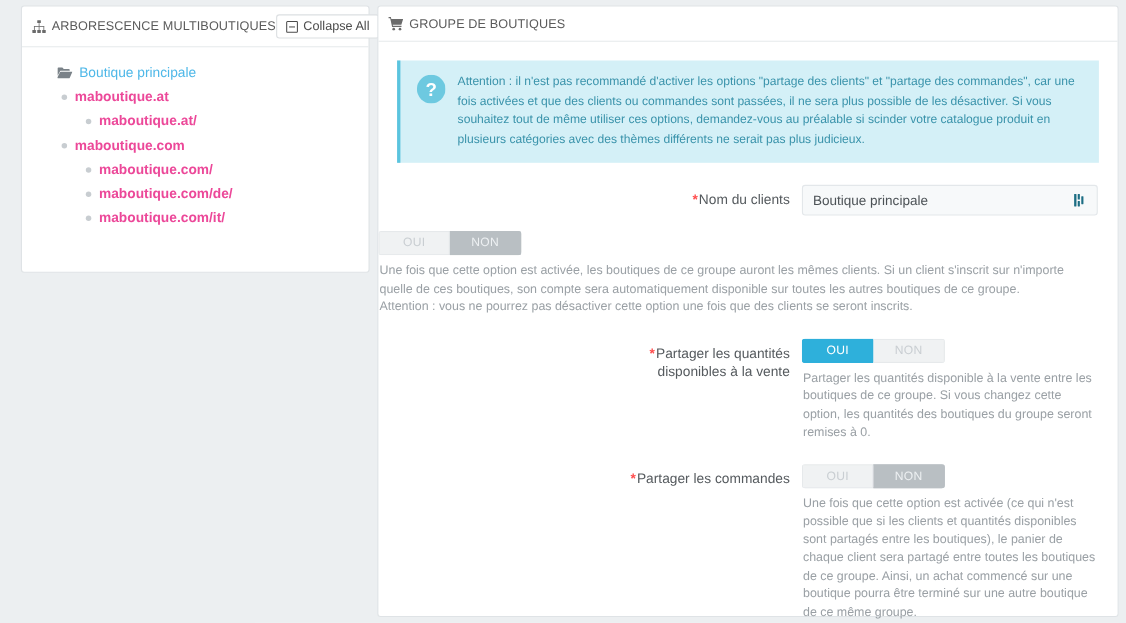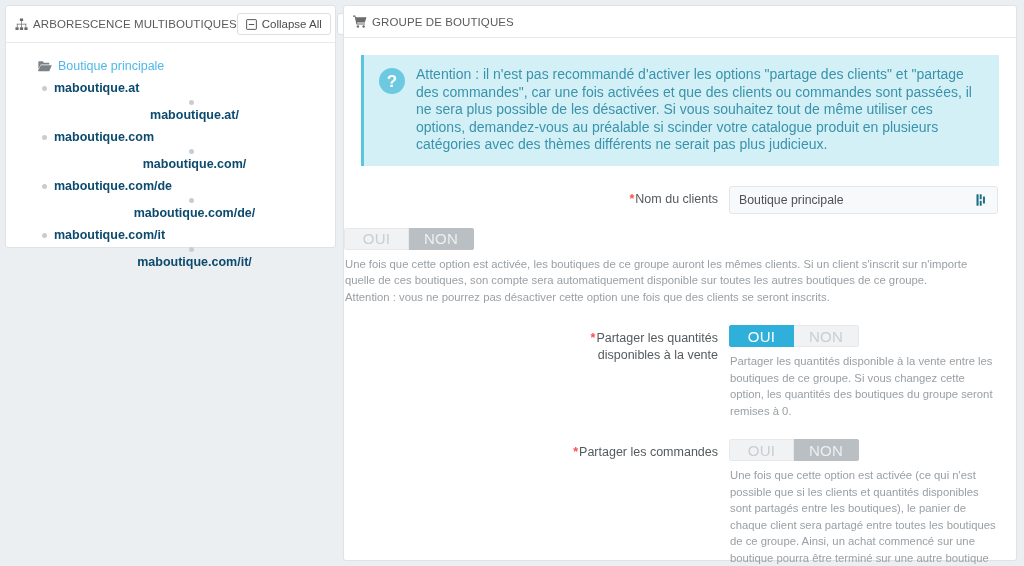--- a/index.html
+++ b/index.html
@@ -14,21 +14,21 @@
     position: relative;
     width: 1024px; height: 566px;
     display: flex;
     align-items: flex-start;
     background: #eceff1;
   }
 
   
   .left-col {
     width: 336px;
-    padding: 5px 0 0 5px;
+    padding: 5px 0 0 19px;
     flex: 0 0 336px;
   }
   .panel {
     background: #ffffff;
     border: 1px solid #dfe3e6;
     border-radius: 3px;
   }
   .tree-panel { height: 243px; }
   .panel-head {
     display: flex;
@@ -64,26 +64,26 @@
   .mini-btn svg { display: block; }
 
   .tree-body { padding: 12px 10px 10px 10px; }
   .tree-row { display: flex; align-items: center; line-height: 20px; padding: 1px 0; }
   .tree-row .bullet {
     width: 5px; height: 5px; border-radius: 50%;
     background: #c8cdd1; margin-right: 7px; flex: 0 0 5px;
   }
   .folder-ico { margin-right: 6px; display: inline-flex; color: #7a8288; }
   .tree-link {
-    color: #0c4a6e; font-size: 12.5px; text-decoration: none; cursor: pointer;
+    color: #ec4899; font-size: 12.5px; text-decoration: none; cursor: pointer;
   }
   .tree-link.root { color: #4fb8e8; font-weight: 400; font-size: 12.5px; }
   .tree-link.bold { font-weight: bold; }
   .lvl0 { padding-left: 26px; }
-  .lvl1 { padding-left: 48px; flex-direction: column; }
+  .lvl1 { padding-left: 48px; }
 
   
   .right-col {
     flex: 1 1 auto;
     padding: 5px 7px 0 7px;
     height: 532px;
   }
   .form-panel {
     height: 556px;
     display: flex;
@@ -96,21 +96,21 @@
     margin: 17px 17px 6px 17px;
     background: #d4f0f7;
     border-left: 3px solid #5bc4de;
     padding: 11px 14px 12px 12px;
     display: flex;
     align-items: flex-start;
   }
   .alert-ico { flex: 0 0 auto; margin: 2px 11px 0 3px; }
   .alert-text {
     color: #3a93ab;
-    font-size: 14px;
+    font-size: 11px;
     line-height: 17.5px;
   }
 
   .form-rows { padding: 14px 0 0 0; }
   .frow { display: flex; margin-bottom: 2px; }
   .flabel {
     flex: 0 0 385px;
     text-align: right;
     padding: 5px 11px 0 0;
     font-size: 12.5px;
@@ -147,21 +147,21 @@
     border-radius: 3px;
     overflow: hidden;
     height: 22px;
     border: 0;
   }
   .sw-opt {
     width: 65px;
     display: inline-flex;
     align-items: center;
     justify-content: center;
-    font-size: 15px;
+    font-size: 11px;
     letter-spacing: .3px;
     cursor: pointer;
     background: #f0f2f3;
     color: #c9ced2;
     user-select: none;
     border: 1px solid #e6e9eb;
   }
   .sw-opt + .sw-opt { border-left: 0; }
   .sw-opt.on-yes { background: #2eb0db; color: #ffffff; border-color: #2eb0db; }
   .sw-opt.on-no  { background: #b9bfc3; color: #edf0f2; border-color: #b9bfc3; }
@@ -251,31 +251,23 @@
           <a class="tree-link bold">maboutique.at/</a>
         </div>
         <div class="tree-row lvl0">
           <span class="bullet"></span>
           <a class="tree-link bold">maboutique.com</a>
         </div>
         <div class="tree-row lvl1">
           <span class="bullet"></span>
           <a class="tree-link bold">maboutique.com/</a>
         </div>
-        <div class="tree-row lvl0">
-          <span class="bullet"></span>
-          <a class="tree-link bold">maboutique.com/de</a>
-        </div>
         <div class="tree-row lvl1">
           <span class="bullet"></span>
           <a class="tree-link bold">maboutique.com/de/</a>
-        </div>
-        <div class="tree-row lvl0">
-          <span class="bullet"></span>
-          <a class="tree-link bold">maboutique.com/it</a>
         </div>
         <div class="tree-row lvl1">
           <span class="bullet"></span>
           <a class="tree-link bold">maboutique.com/it/</a>
         </div>
       </div>
     </div>
   </div>
 
   <div class="right-col">

